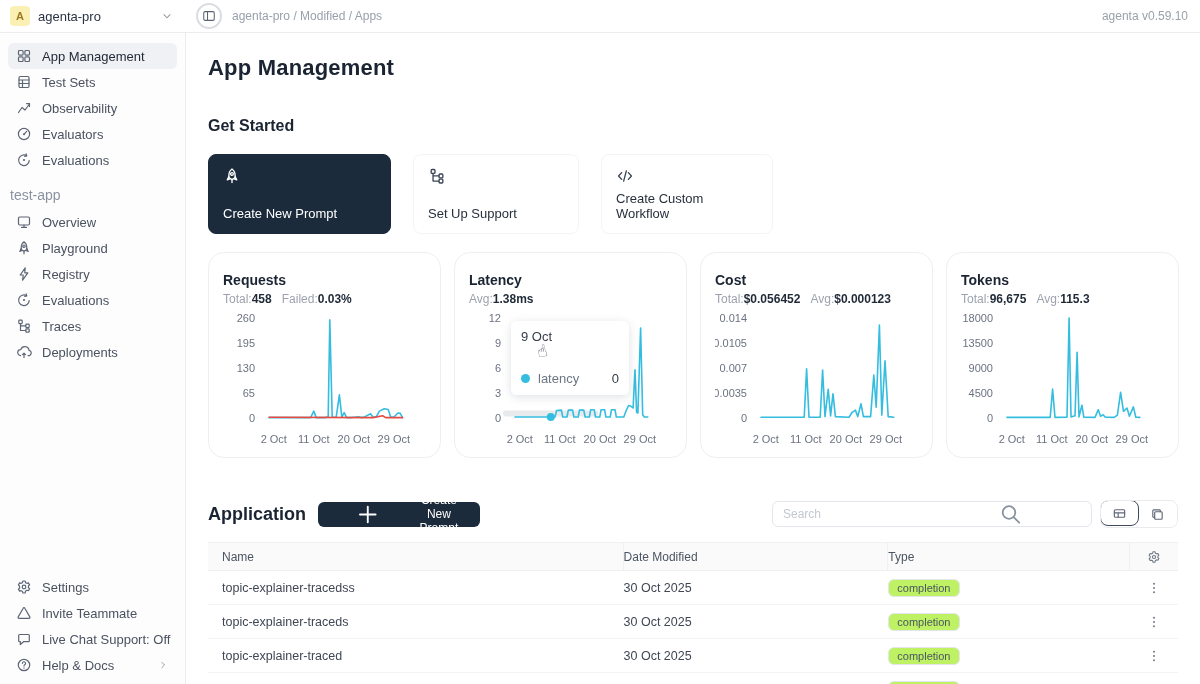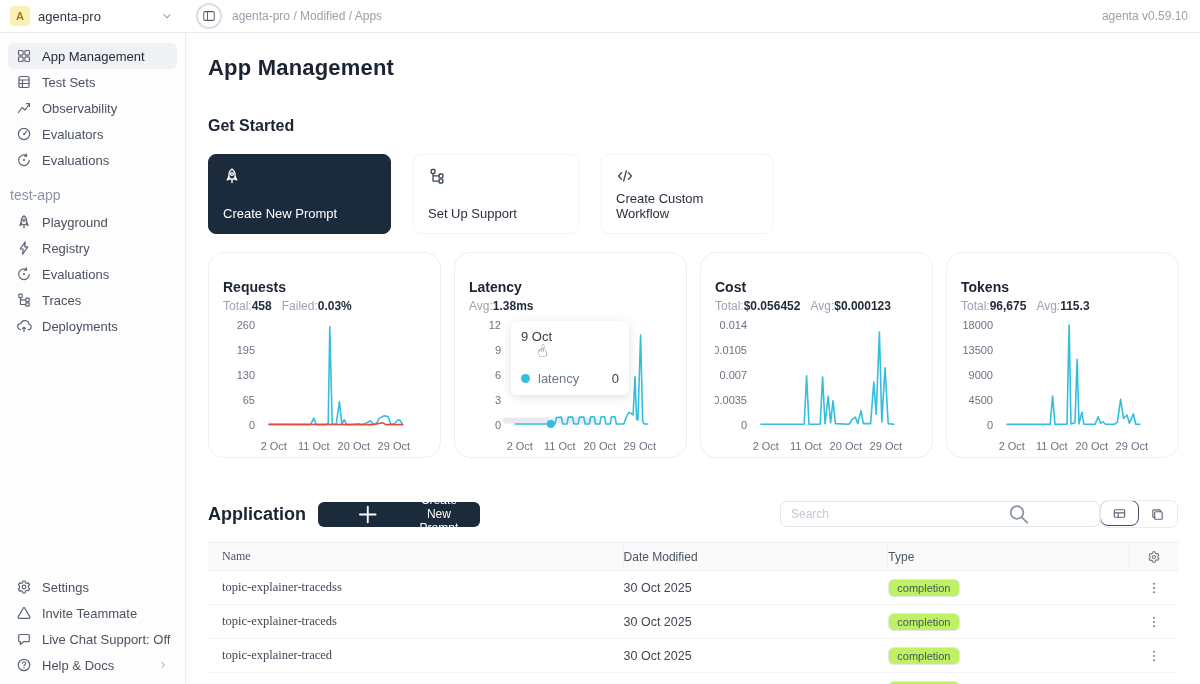--- a/index.html
+++ b/index.html
@@ -48,21 +48,21 @@
   .gs-card .ic { width:18px; height:18px; color:#3c4654; }
   .gs-card.dark .ic { color:#fff; }
   .gs-bottom { display:flex; align-items:center; justify-content:space-between; }
   .gs-label { font-size:13px; font-weight:500; color:#28303d; }
   .gs-card.dark .gs-label { color:#fff; }
   .gs-info { width:14px; height:14px; color:#8a93a1; }
   .gs-card.dark .gs-info { color:#cfd6de; }
 
   
   .stats-row { display:flex; gap:13px; margin-top:18px; }
-  .stat-card { width:233px; height:206px; border:1px solid #efefef; border-radius:16px; padding:26px 14px; position:relative; background:#fff; }
+  .stat-card { width:233px; height:206px; border:1px solid #efefef; border-radius:16px; padding:19px 14px; position:relative; background:#fff; }
   .stat-title { font-size:14px; font-weight:600; color:#1b2432; }
   .stat-sub { display:flex; gap:10px; margin-top:4px; font-size:12px; color:#9ca3af; }
   .stat-sub b { color:#1f2937; font-weight:bold; margin-left:0; }
   .chart-svg { margin-top:4px; }
   .chart-svg text { font-size:11px; fill:#6b7280; }
 
   
   .tooltip { position:absolute; left:56px; top:68px; width:118px; background:rgba(255,255,255,.96);
     border-radius:6px; box-shadow:0 2px 10px rgba(80,90,105,.18); padding:8px 10px 9px; z-index:4; }
   .tooltip .tt-date { font-size:13px; color:#353c48; }
@@ -71,37 +71,37 @@
   .tooltip .tt-val { margin-left:auto; color:#353c48; }
   .cursor-hand { position:absolute; left:82px; top:88px; font-size:17px; color:#4a5260; z-index:5;
     transform:rotate(-14deg); font-family:"DejaVu Sans",sans-serif; }
 
   
   .app-header { margin-top:42px; display:flex; align-items:center; }
   .app-title { font-size:18px; font-weight:600; color:#1b2432; }
   .create-btn { margin-left:12px; height:25px; background:#1b2b3c; color:#fff; border:none; border-radius:6px;
     display:flex; align-items:center; gap:6px; padding:0 13px; font-size:12px; cursor:pointer; font-family:inherit; }
   .create-btn .ic { width:12px; height:12px; color:#fff; }
-  .app-tools { margin-left:auto; display:flex; align-items:center; gap:0; }
+  .app-tools { margin-left:auto; display:flex; align-items:center; gap:8px; }
   .search-box { width:320px; height:26px; border:1px solid #e3e6ea; border-radius:6px; display:flex; align-items:center; padding:0 8px 0 10px; }
   .search-box input { border:none; outline:none; flex:1; font-size:12px; color:#353c48; font-family:inherit; background:transparent; }
   .search-box input::placeholder { color:#c3c9d1; }
   .search-box .ic { width:14px; height:14px; color:#8a93a1; }
   .view-toggle { height:28px; border:1px solid #e8eaed; border-radius:8px; display:flex; overflow:hidden; }
   .view-btn { width:39px; height:100%; display:flex; align-items:center; justify-content:center; color:#5d6675; cursor:pointer; background:#fff; }
   .view-btn.active { border:1.5px solid #3f4b5c; border-radius:8px; margin:-1px; z-index:1; }
   .view-btn .ic { width:15px; height:15px; }
 
   
   .app-table { margin-top:14px; }
   .t-head { display:flex; height:29px; align-items:center; background:#fafafa;
     border-top:1px solid #f0f0f2; border-bottom:1px solid #f0f0f2; font-size:12px; font-weight:500; color:#4b5563; }
   .t-row { display:flex; height:34px; align-items:center; font-size:12.5px; color:#3f4754;
     border-bottom:1px solid #f2f3f5; cursor:pointer; }
-  .c-name { width:416px; padding-left:14px;font-family:Liberation Serif, serif; }
+  .c-name { width:416px; padding-left:14px; }
   .c-date { width:265px; }
   .c-type { width:242px; }
   .c-act { width:48px; display:flex; justify-content:center; }
   .c-act .ic { width:14px; height:14px; color:#6d7684; cursor:pointer; }
   .type-badge { display:inline-block; border:1px solid #e3e6ea; border-radius:6px; padding:2px 8px;
     font-size:11px; color:#4b5563; background:#bef264; }
   .t-head .c-name { border-right:1px solid #f0f0f2; height:100%; display:flex; align-items:center; }
   .t-head .c-date { border-right:1px solid #f0f0f2; height:100%; display:flex; align-items:center; }
   .t-head .c-type { border-right:1px solid #f0f0f2; height:100%; display:flex; align-items:center; }
 </style>
@@ -177,20 +177,29 @@
             <path d="M13.2 8.6A5.3 5.3 0 1 1 10.6 3.7"></path>
             <path d="M10.2 1.9l.5 2-2 .5"></path>
             <circle cx="8" cy="8" r="1.1" fill="currentColor" stroke="none"></circle>
           </svg>
         </span>
         <span class="lbl">Evaluations</span>
   </div>
     </div>
   <div class="side-section">test-app</div>
   <div id="side-app">
+      <div class="side-item">
+    <span class="ic">
+          <svg viewBox="0 0 16 16" width="100%" height="100%" fill="none" stroke="currentColor" stroke-width="1.2" stroke-linecap="round" stroke-linejoin="round">
+            <rect x="2.5" y="3" width="11" height="8" rx="1.2"></rect>
+            <path d="M8 11v2.3M5.5 13.3h5"></path>
+          </svg>
+        </span>
+        <span class="lbl">Overview</span>
+  </div>
       <div class="side-item">
     <span class="ic">
           <svg viewBox="0 0 16 16" width="100%" height="100%" fill="none" stroke="currentColor" stroke-width="1.2" stroke-linecap="round" stroke-linejoin="round">
             <path d="M8 1.8c1.9 1.4 2.8 3.6 2.8 6v1.6L8 11.2 5.2 9.4V7.8c0-2.4.9-4.6 2.8-6z"></path>
             <circle cx="8" cy="6.2" r="1.2"></circle>
             <path d="M5.2 8.6 3.8 11.4l2.4-.9M10.8 8.6l1.4 2.8-2.4-.9M8 11.2v2.6"></path>
           </svg>
         </span>
         <span class="lbl">Playground</span>
   </div>

